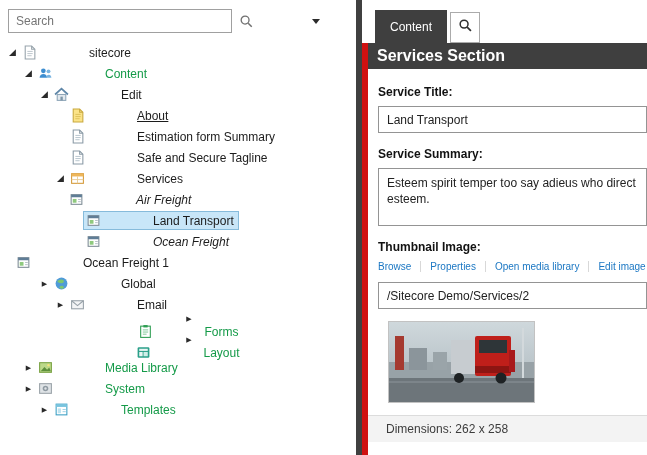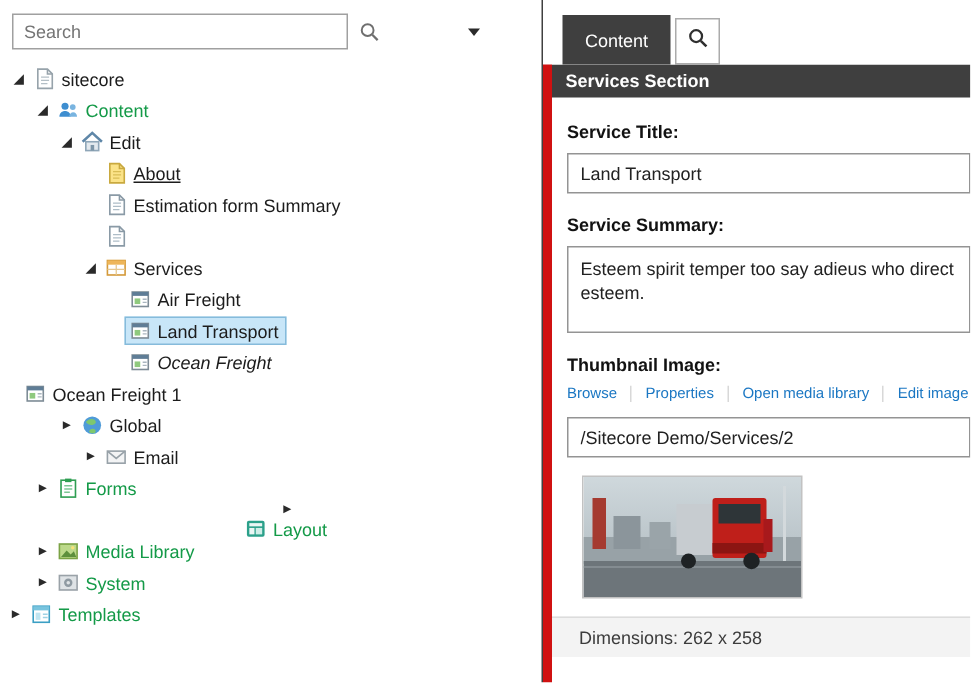--- a/index.html
+++ b/index.html
@@ -1,52 +1,52 @@
 <!DOCTYPE html>
 <html><head>
 <meta charset="utf-8">
 <style>
   * { margin:0; padding:0; box-sizing:border-box; }
   html,body { width:647px; height:455px; overflow:hidden; background:#fff;
               font-family:"Liberation Sans", sans-serif; }
   .app { display:flex; width:647px; height:455px; }
 
   
-  .left-pane { width:362px; flex:none; background:#fff; border-right:1px solid #404040; overflow:hidden; }
+  .left-pane { width:362px; flex:none; background:#fff; border-right:6px solid #404040; overflow:hidden; }
   .search-row { display:flex; align-items:center; padding:9px 0 9px 8px; }
   .search-input { width:224px; height:24px; border:1px solid #a0a0a0; padding:0 7px;
                   font:12px "Liberation Sans",sans-serif; color:#333; outline:none; }
   .search-btn { width:28px; height:24px; border:none; background:transparent; display:flex;
                 align-items:center; justify-content:center; cursor:pointer; }
   .dd-arrow { margin-left:52px; width:0; height:0; border-left:4px solid transparent;
               border-right:4px solid transparent; border-top:5px solid #2b2b2b; cursor:pointer; }
 
   .tree { font-size:12px; color:#1c1c1c; }
   .tree-row { height:21px; display:flex; align-items:center; cursor:pointer; }
   .arrow { width:13px; flex:none; text-align:center; color:#2a2a2a; font-size:7px; line-height:1; }
   .arrow.exp { font-size:9px; }
-  .node { display:flex; align-items:center; padding:1px 4px 1px 2px; border:1px solid transparent; }
+  .node { display:flex; align-items:center; padding:1px 4px 1px 2px; border:1px solid transparent;gap:48px; }
   .node.selected { background:#c8e6f8; border-color:#86bbdb; }
   .ticon { width:15px; height:15px; flex:none; margin-right:4px; }
   .ticon svg { width:15px; height:15px; display:block; }
   .tlabel { white-space:nowrap; }
   .tlabel.green { color:#149a48; }
 
   
   .right-pane { flex:1; display:flex; flex-direction:column; background:#fff; min-width:0; }
   .tab-bar { height:43px; flex:none; display:flex; align-items:flex-end; padding-left:13px; background:#fff; }
   .tab { background:#3f3f3f; color:#fff; font-size:12px; padding:0 15px; height:33px;
          display:flex; align-items:center; margin-right:3px; cursor:pointer; }
   .search-tab { background:#fff; border:1px solid #ababab; height:31px; width:30px;
                 display:flex; align-items:center; justify-content:center; cursor:pointer; }
 
   .editor-body { flex:1; display:flex; min-height:0; }
   .red-stripe { width:6px; flex:none; background:#d01111; }
   .editor-content { flex:1; overflow:hidden; min-width:0; }
-  .section-header { background:#3f3f3f; color:#fff; font-weight:bold; font-size:12px; padding:4px 9px; }
+  .section-header { background:#3f3f3f; color:#fff; font-weight:bold; font-size:16px; padding:4px 9px; }
   .fields { padding:2px 0 0 10px; font-size:12px; }
   .field-label { margin:14px 0 7px; color:#121212;font-weight:bold; }
   .text-input { display:block; width:100%; height:27px; border:1px solid #949494; padding:0 8px;
                 font:12px "Liberation Sans",sans-serif; color:#222; background:#fff; outline:none; }
   .text-area { display:block; width:100%; height:58px; border:1px solid #949494; padding:6px 8px;
                font:12px/1.35 "Liberation Sans",sans-serif; color:#222; resize:none; outline:none; }
   .links-row { margin:2px 0 10px; display:flex; overflow:hidden; }
   .tlink { color:#1b77c3; font-size:10px; text-decoration:none; margin-right:9px; padding-right:9px;
            border-right:1px solid #d8d8d8; cursor:pointer; white-space:nowrap; }
   .tlink:last-child { border-right:none; }
@@ -141,36 +141,37 @@
         <div class="tree-row" style="padding-left: 54px;">
           <span class="arrow"></span>
           <span class="node">
             <span class="ticon">
               <svg viewBox="0 0 14 14">
                 <path d="M3 1h6l3 3v9H3z" fill="#fff" stroke="#8a9aa6"></path>
                 <path d="M9 1v3h3" fill="none" stroke="#8a9aa6"></path>
                 <path d="M5 6h5M5 8h5M5 10h4" stroke="#aebdc7" stroke-width="0.8"></path>
               </svg>
             </span>
+            <span class="tlabel">Safe and Secure Tagline</span>
           </span>
         </div>
         <div class="tree-row" style="padding-left: 54px;">
           <span class="arrow exp">◢</span>
           <span class="node">
             <span class="ticon">
               <svg viewBox="0 0 14 14">
                 <rect x="1.5" y="2.5" width="11" height="9" fill="#fff" stroke="#d49a3a"></rect>
                 <rect x="1.5" y="2.5" width="11" height="2.6" fill="#eeb65a"></rect>
                 <path d="M1.5 8h11M7 5.1v6.4" stroke="#e6c890" stroke-width="0.8"></path>
               </svg>
             </span>
             <span class="tlabel">Services</span>
           </span>
         </div>
-        <div class="tree-row" style="padding-left: 70px;">
+        <div class="tree-row" style="padding-left: 53px; font-style: italic;">
           <span class="arrow"></span>
           <span class="node">
             <span class="ticon">
               <svg viewBox="0 0 14 14">
                 <rect x="2" y="2.5" width="10" height="9" fill="#fff" stroke="#7e8c96"></rect>
                 <rect x="2" y="2.5" width="10" height="2.4" fill="#5f7d96"></rect>
                 <rect x="3.5" y="6.5" width="3.5" height="3.5" fill="#8fc97e"></rect>
                 <path d="M8.5 7h2.5M8.5 9h2.5" stroke="#aab6bf" stroke-width="0.8"></path>
               </svg>
             </span>
@@ -237,21 +238,21 @@
           <span class="node">
             <span class="ticon">
               <svg viewBox="0 0 14 14">
                 <rect x="1.5" y="3.5" width="11" height="7.5" fill="#f3f4f5" stroke="#97a1a8"></rect>
                 <path d="M1.5 3.5 7 8l5.5-4.5" fill="none" stroke="#97a1a8"></path>
               </svg>
             </span>
             <span class="tlabel">Email</span>
           </span>
         </div>
-        <div class="tree-row" style="padding-left: 22px;">
+        <div class="tree-row" style="padding-left: 22px; flex-direction: column;">
           <span class="arrow">▶</span>
           <span class="node">
             <span class="ticon">
               <svg viewBox="0 0 14 14">
                 <rect x="2.5" y="2" width="9" height="10.5" fill="#fff" stroke="#2e9e52"></rect>
                 <rect x="5" y="1" width="4" height="2.2" fill="#2e9e52"></rect>
                 <path d="M4.5 5.5h5M4.5 7.5h5M4.5 9.5h3.5" stroke="#7cc795" stroke-width="0.9"></path>
               </svg>
             </span>
             <span class="tlabel green">Forms</span>
@@ -290,21 +291,21 @@
             <span class="ticon">
               <svg viewBox="0 0 14 14">
                 <rect x="1.5" y="2.5" width="11" height="9" fill="#dfe3e6" stroke="#9aa2a8"></rect>
                 <circle cx="7" cy="7" r="2.6" fill="#8f9aa2"></circle>
                 <circle cx="7" cy="7" r="1.1" fill="#dfe3e6"></circle>
               </svg>
             </span>
             <span class="tlabel green">System</span>
           </span>
         </div>
-        <div class="tree-row" style="padding-left: 4px;">
+        <div class="tree-row" style="padding-left: 38px;">
           <span class="arrow">▶</span>
           <span class="node">
             <span class="ticon">
               <svg viewBox="0 0 14 14">
                 <rect x="2" y="2" width="10" height="10" fill="#fff" stroke="#3b9fc4"></rect>
                 <rect x="2" y="2" width="10" height="2.6" fill="#79c4de"></rect>
                 <rect x="3.5" y="6" width="3" height="4.5" fill="#bfe4f0"></rect>
                 <path d="M8 7h3M8 9h3" stroke="#9fd2e4" stroke-width="0.9"></path>
               </svg>
             </span>

